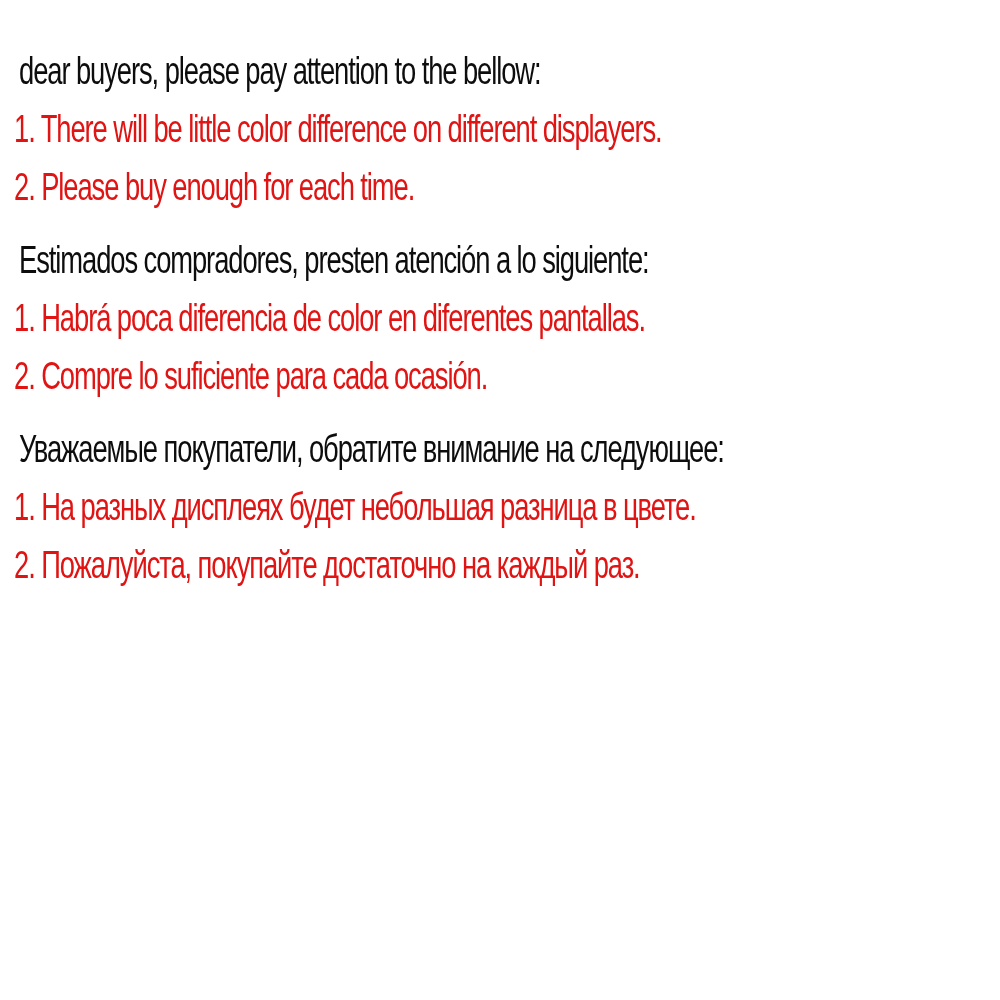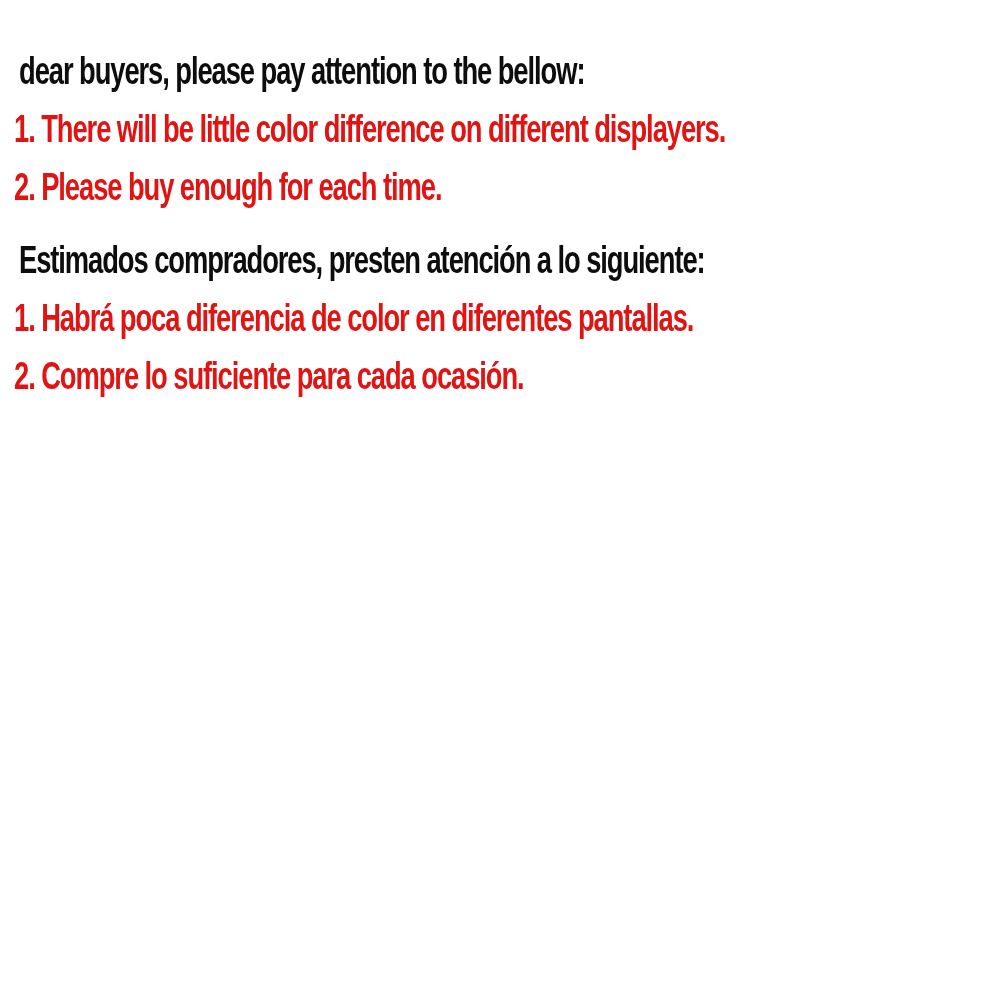--- a/index.html
+++ b/index.html
@@ -9,21 +9,21 @@
   }
   .page {
     position: relative;
     width: 1000px;
     height: 1000px;
     overflow: hidden;
     background: #ffffff;
     box-sizing: border-box;
     padding: 37px 0 0 14px;
     font-family: "Liberation Sans", sans-serif;
-    font-weight: bold;
+    font-weight: normal;
   }
   .lang-section {
     padding-top: 15px; 
   }
   .line {
     white-space: nowrap;
     font-size: 38px;
     line-height: 38px;
     letter-spacing: -1.5px;
     margin-bottom: 20px;
@@ -49,15 +49,20 @@
     <div class="line item">2. Please buy enough for each time.</div>
   </section>
 
   <section class="lang-section">
     <div class="line heading">Estimados compradores, presten atención a lo siguiente:</div>
     <div class="line item">1. Habrá poca diferencia de color en diferentes pantallas.</div>
     <div class="line item">2. Compre lo suficiente para cada ocasión.</div>
   </section>
 
 
+  <section class="lang-section">
+    <div class="line heading">Уважаемые покупатели, обратите внимание на следующее:</div>
+    <div class="line item">1. На разных дисплеях будет небольшая разница в цвете.</div>
+    <div class="line item">2. Пожалуйста, покупайте достаточно на каждый раз.</div>
+  </section>
 
 
 </div>
 
 </body></html>

